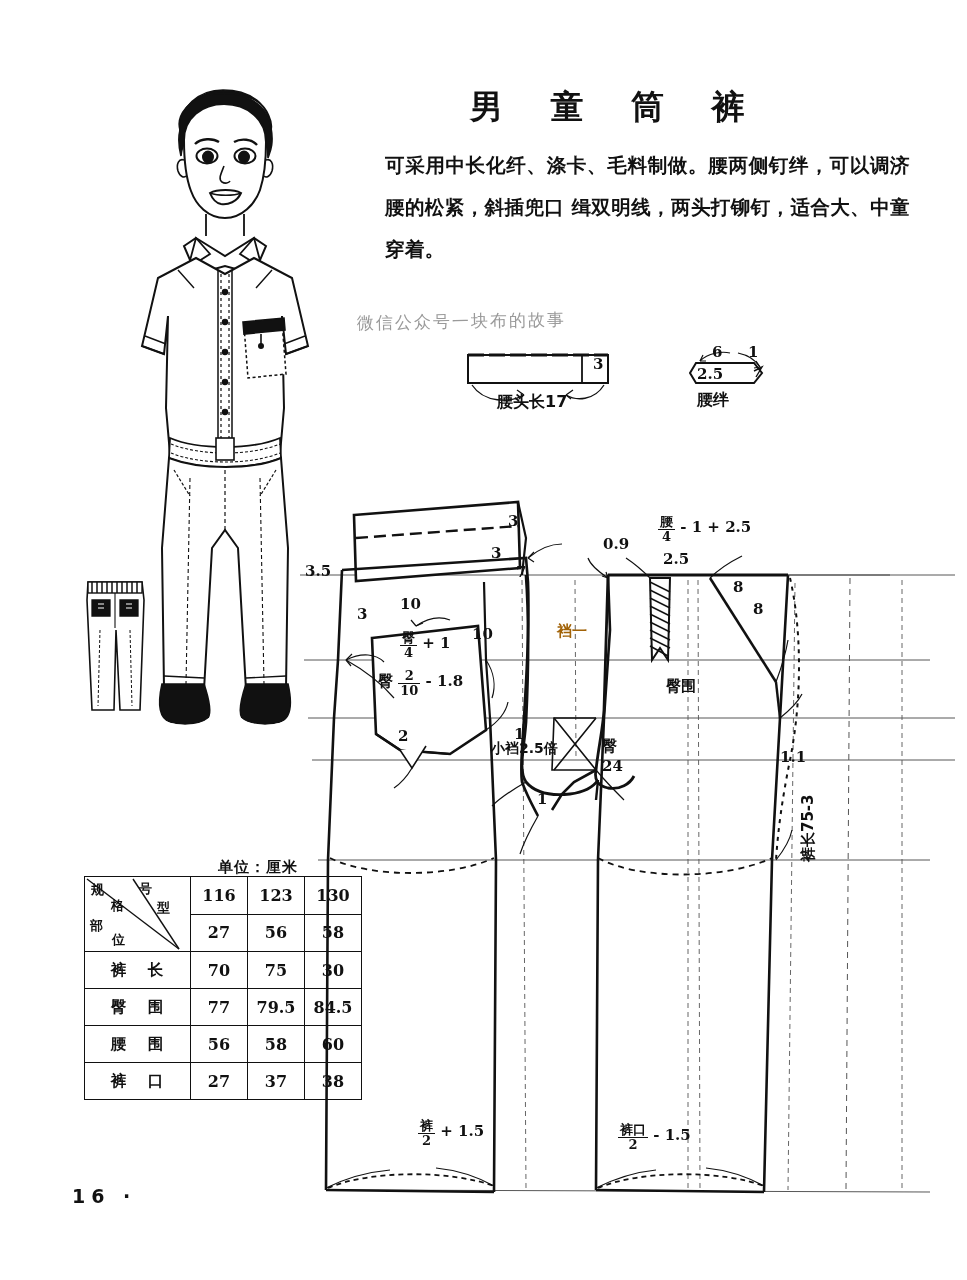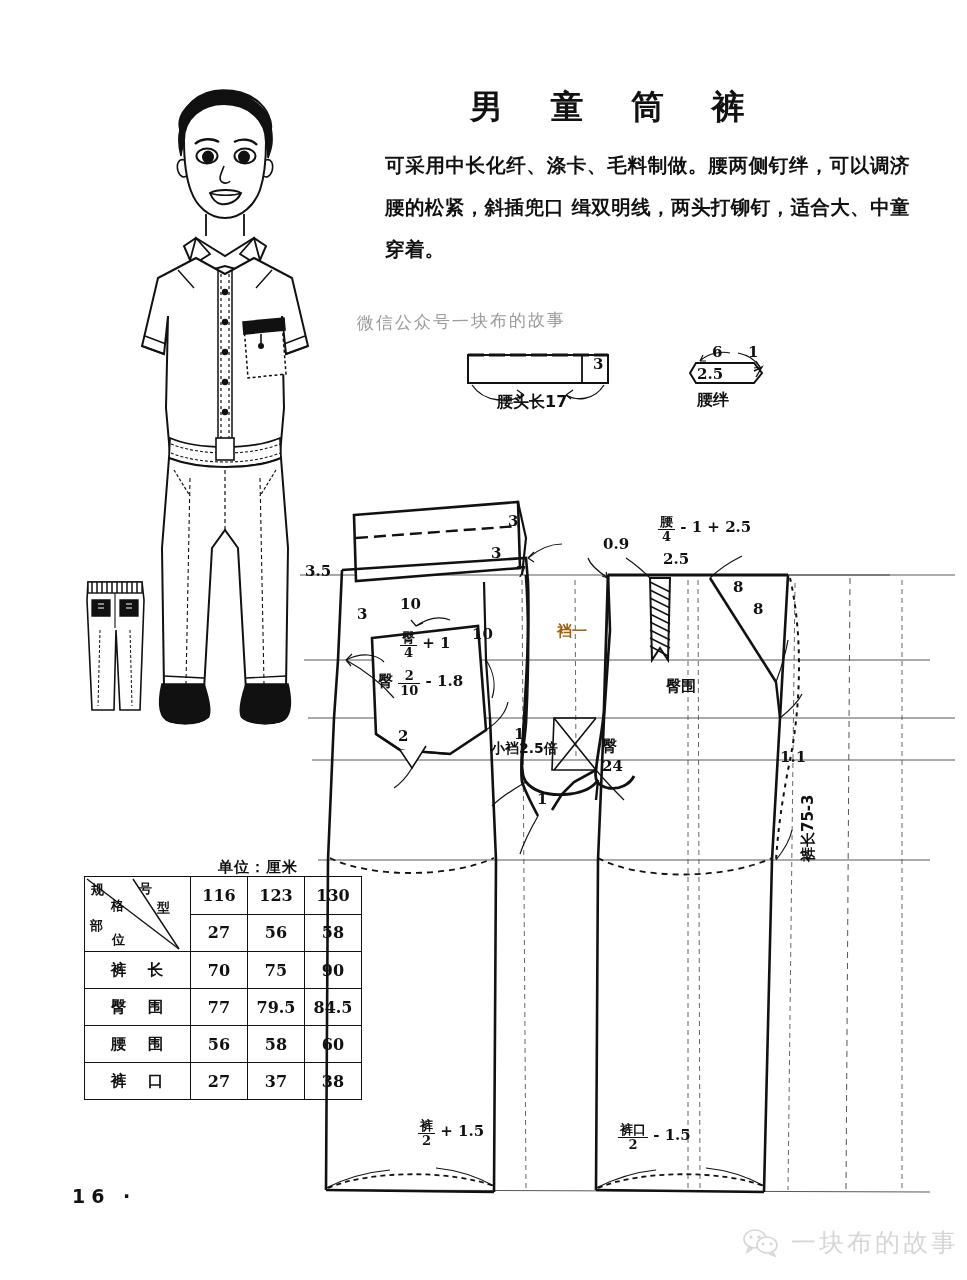--- a/index.html
+++ b/index.html
@@ -438,21 +438,21 @@
     </tr>
     <tr>
       <td class="val">27</td>
       <td class="val">56</td>
       <td class="val">58</td>
     </tr>
     <tr>
       <td class="rowlab">裤 长</td>
       <td class="val">70</td>
       <td class="val">75</td>
-      <td class="val">90</td>
+      <td class="val">30</td>
     </tr>
     <tr>
       <td class="rowlab">臀 围</td>
       <td class="val">77</td>
       <td class="val">79.5</td>
       <td class="val">84.5</td>
     </tr>
     <tr>
       <td class="rowlab">腰 围</td>
       <td class="val">56</td>
@@ -462,27 +462,14 @@
     <tr>
       <td class="rowlab">裤 口</td>
       <td class="val">27</td>
       <td class="val">37</td>
       <td class="val">38</td>
     </tr>
   </tbody>
     </table>
 
   <div id="pageno">16  ·</div>
-  <div id="footer-brand">
-    <svg width="40" height="30" viewBox="0 0 40 30">
-      <ellipse cx="13" cy="11" rx="11" ry="9" fill="none" stroke="#d6d6d6" stroke-width="1.6"></ellipse>
-      <path d="M7 19 L5 24 L10 21 Z" fill="none" stroke="#d6d6d6" stroke-width="1.6"></path>
-      <circle cx="9" cy="9" r="1.6" fill="#d6d6d6"></circle>
-      <circle cx="17" cy="9" r="1.6" fill="#d6d6d6"></circle>
-      <ellipse cx="25" cy="17" rx="10" ry="8" fill="#fff" stroke="#d6d6d6" stroke-width="1.6"></ellipse>
-      <path d="M31 24 L33 28 L28 26 Z" fill="#fff" stroke="#d6d6d6" stroke-width="1.6"></path>
-      <circle cx="21" cy="16" r="1.4" fill="#d6d6d6"></circle>
-      <circle cx="29" cy="16" r="1.4" fill="#d6d6d6"></circle>
-    </svg>
-    <span class="wtxt">一块布的故事</span>
-  </div>
 
 </div>
 
 </body></html>

